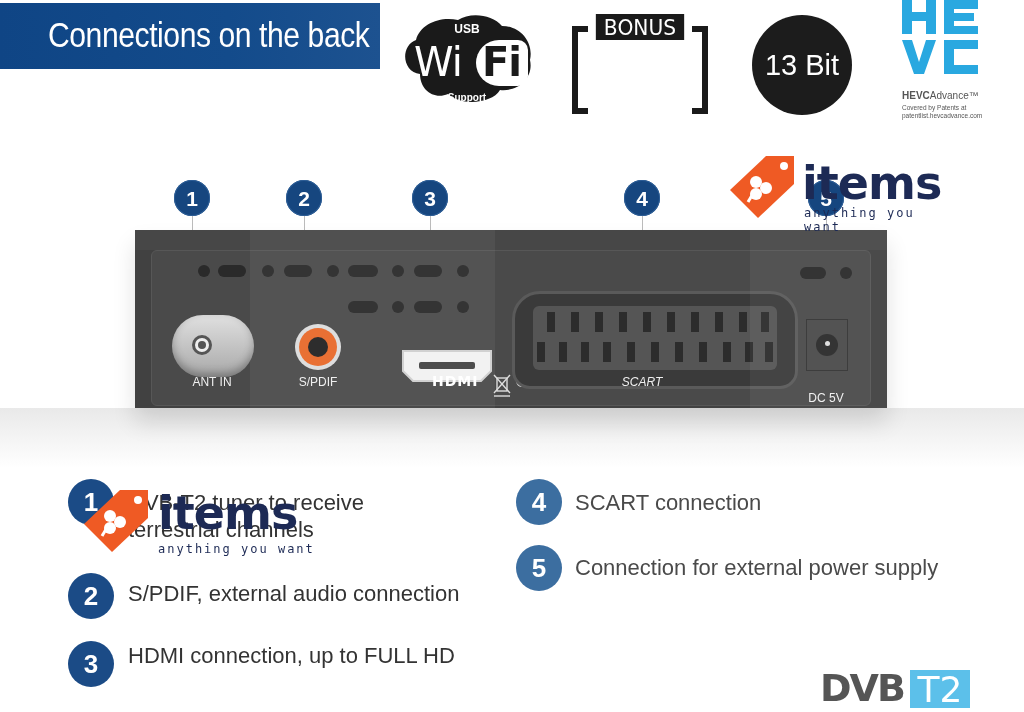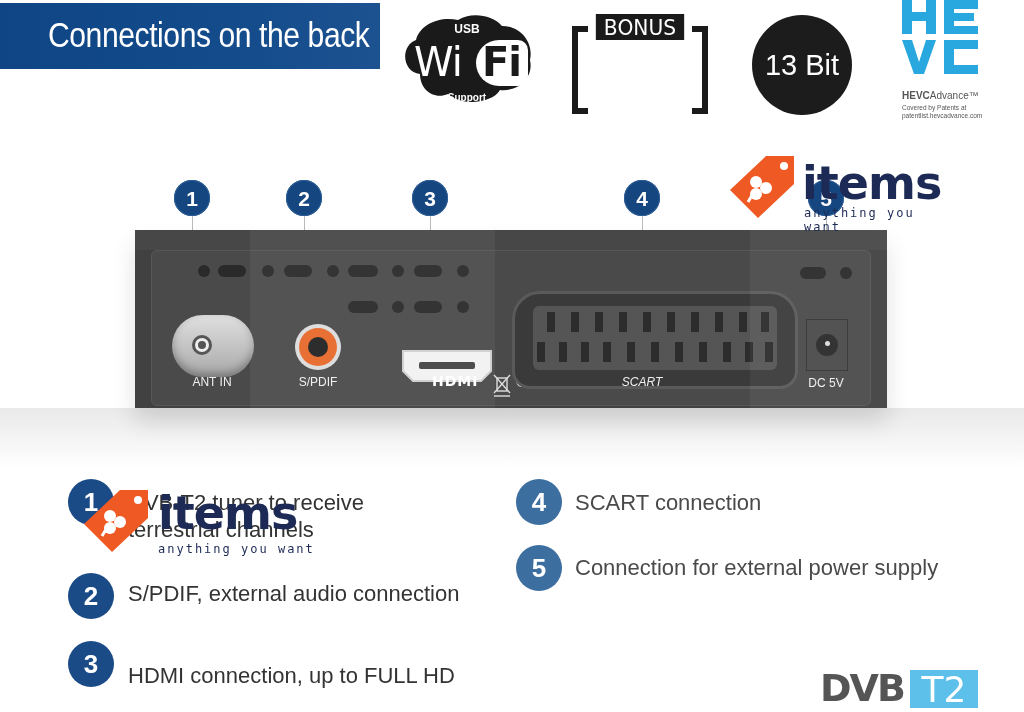--- a/index.html
+++ b/index.html
@@ -89,21 +89,21 @@
   .feat-text.r { color:#4a4a4a; }
 
   
   .wm { position:absolute; }
   .wm-word { position:absolute; color:#1d2a55; font-weight:bold; font-family:"DejaVu Sans", sans-serif; letter-spacing:-1px; }
   .wm-sub { position:absolute; color:#1d2a55; letter-spacing:2px; font-family:"DejaVu Sans Mono", monospace; }
 
   
   .dvb { left:820px; top:668px; }
   .dvb-text { position:absolute; left:0; top:0; color:#555; font-weight:bold; font-size:38px; line-height:40px; letter-spacing:-2px; font-family:"DejaVu Sans", sans-serif; }
-  .t2 { position:absolute; left:90px; top:2px; width:68px; height:38px; background:#5cc0ea; color:#fff; font-size:36px; line-height:40px; text-align:center; font-family:"DejaVu Sans", sans-serif; }
+  .t2 { position:absolute; left:90px; top:2px; width:60px; height:38px; background:#5cc0ea; color:#fff; font-size:36px; line-height:40px; text-align:center; font-family:"DejaVu Sans", sans-serif; }
 
   .floor { left:0; top:408px; width:1024px; height:60px; background:linear-gradient(180deg,#e9e9e9,#ffffff); }
 </style>
 </head>
 <body>
 
 <div class="abs banner">
   <div class="banner-title">Connections on the back</div>
 </div>
 
@@ -231,21 +231,21 @@
         <div class="pin" style="left:212px; top:36px;"></div>
         <div class="pin" style="left:232px; top:36px;"></div>
       </div>
     </div>
     <div class="port-label" style="left:440px; top:124px; width:100px;font-style:italic;">SCART</div>
 
     <div class="abs dcbox">
       <div class="dc-hole"></div>
       <div class="dc-pin"></div>
     </div>
-    <div class="port-label" style="left:624px; top:125px; width:100px;">DC 5V</div>
+    <div class="port-label" style="left:624px; top:140px; width:100px;">DC 5V</div>
   </div>
   <div class="tint" style="left:115px; width:245px;"></div>
   <div class="tint" style="left:615px; width:137px;"></div>
 </div>
 
 <div class="callout" style="left:174px; top:180px;">1</div>
 <div class="callout" style="left:286px; top:180px;">2</div>
 <div class="callout" style="left:412px; top:180px;">3</div>
 <div class="callout" style="left:624px; top:180px;">4</div>
 <div class="callout" style="left:808px; top:180px;">5</div>
@@ -276,21 +276,21 @@
     <path d="M28 38 L22 48" stroke="#fff" stroke-width="3"></path>
   </svg>
   <div class="wm-word" style="left:78px; top:0px; font-size:46px;">items</div>
   <div class="wm-sub" style="left:78px; top:56px; font-size:12px;">anything you want</div>
 </div>
 
 <div class="feat-num" style="left:68px; top:573px;">2</div>
 <div class="feat-text" style="left:128px; top:580px;">S/PDIF, external audio connection</div>
 
 <div class="feat-num" style="left:68px; top:641px;">3</div>
-<div class="feat-text" style="left:128px; top:662px;">
+<div class="feat-text" style="left:128px; top:642px;">
   <div>HDMI connection, up to FULL HD</div>
 </div>
 
 <div class="feat-num light" style="left:516px; top:479px;">4</div>
 <div class="feat-text r" style="left:575px; top:489px;">SCART connection</div>
 
 <div class="feat-num light" style="left:516px; top:545px;">5</div>
 <div class="feat-text r" style="left:575px; top:554px;">Connection for external power supply</div>
 
 <div class="abs dvb">

